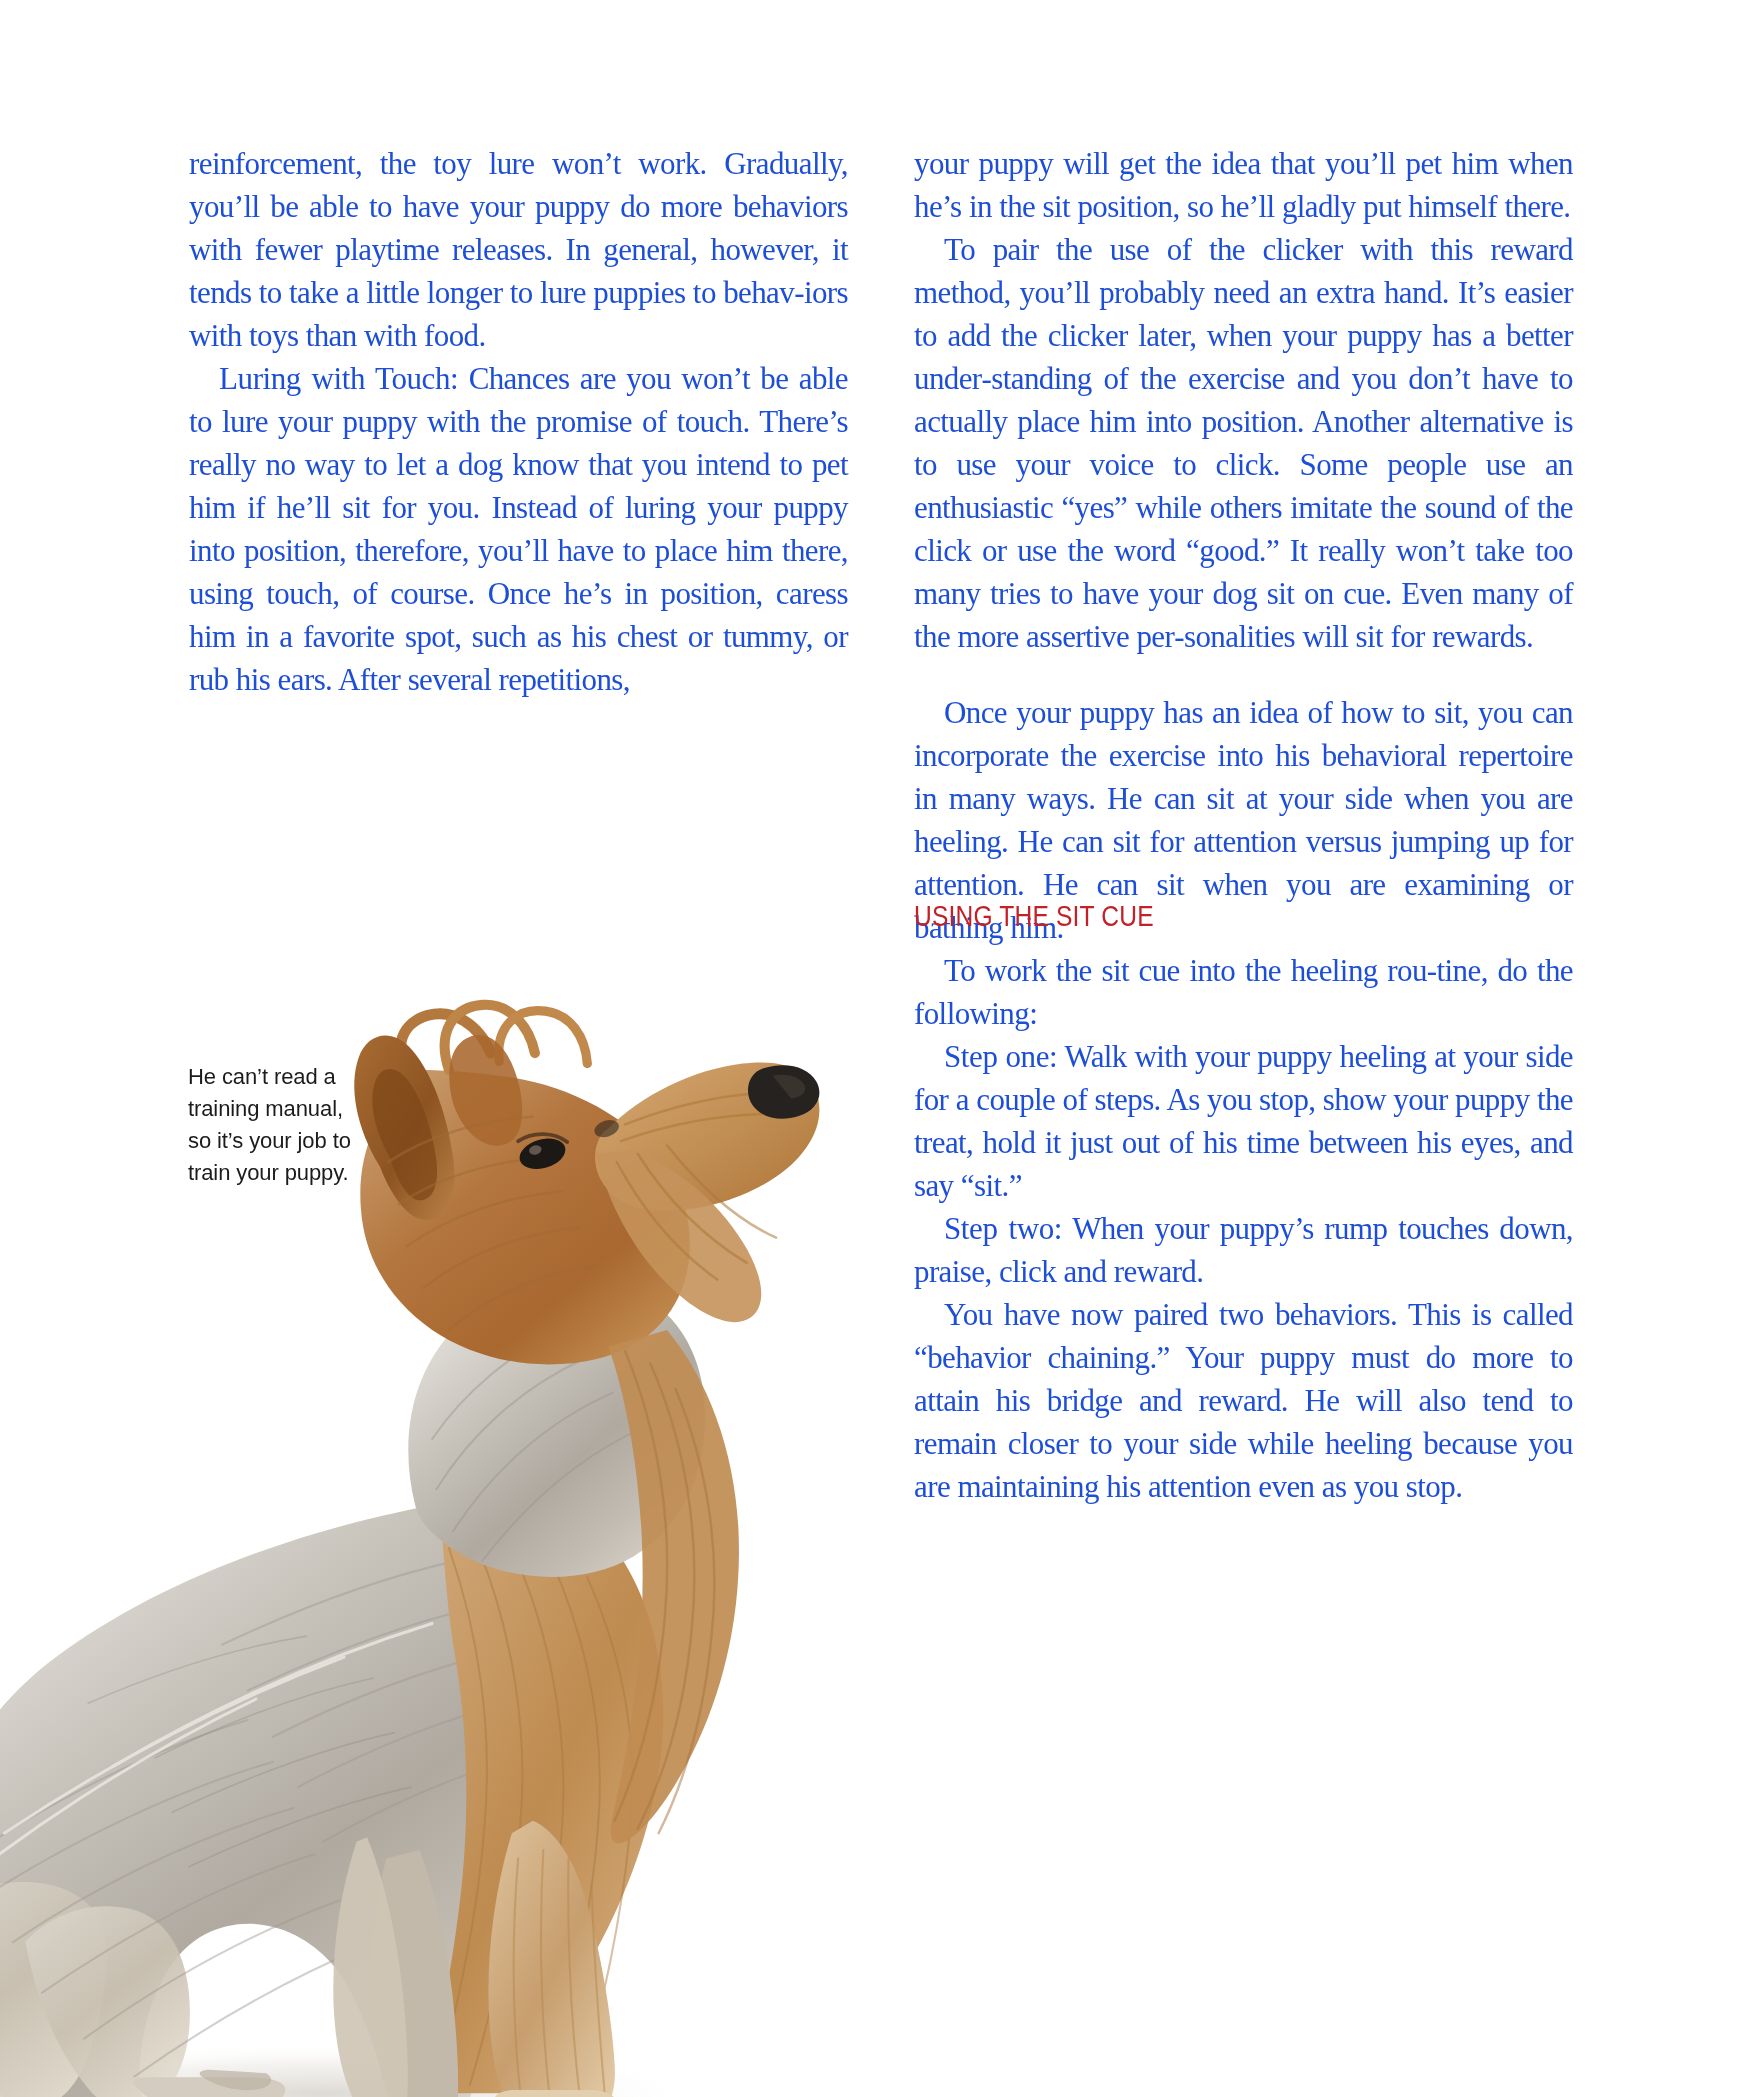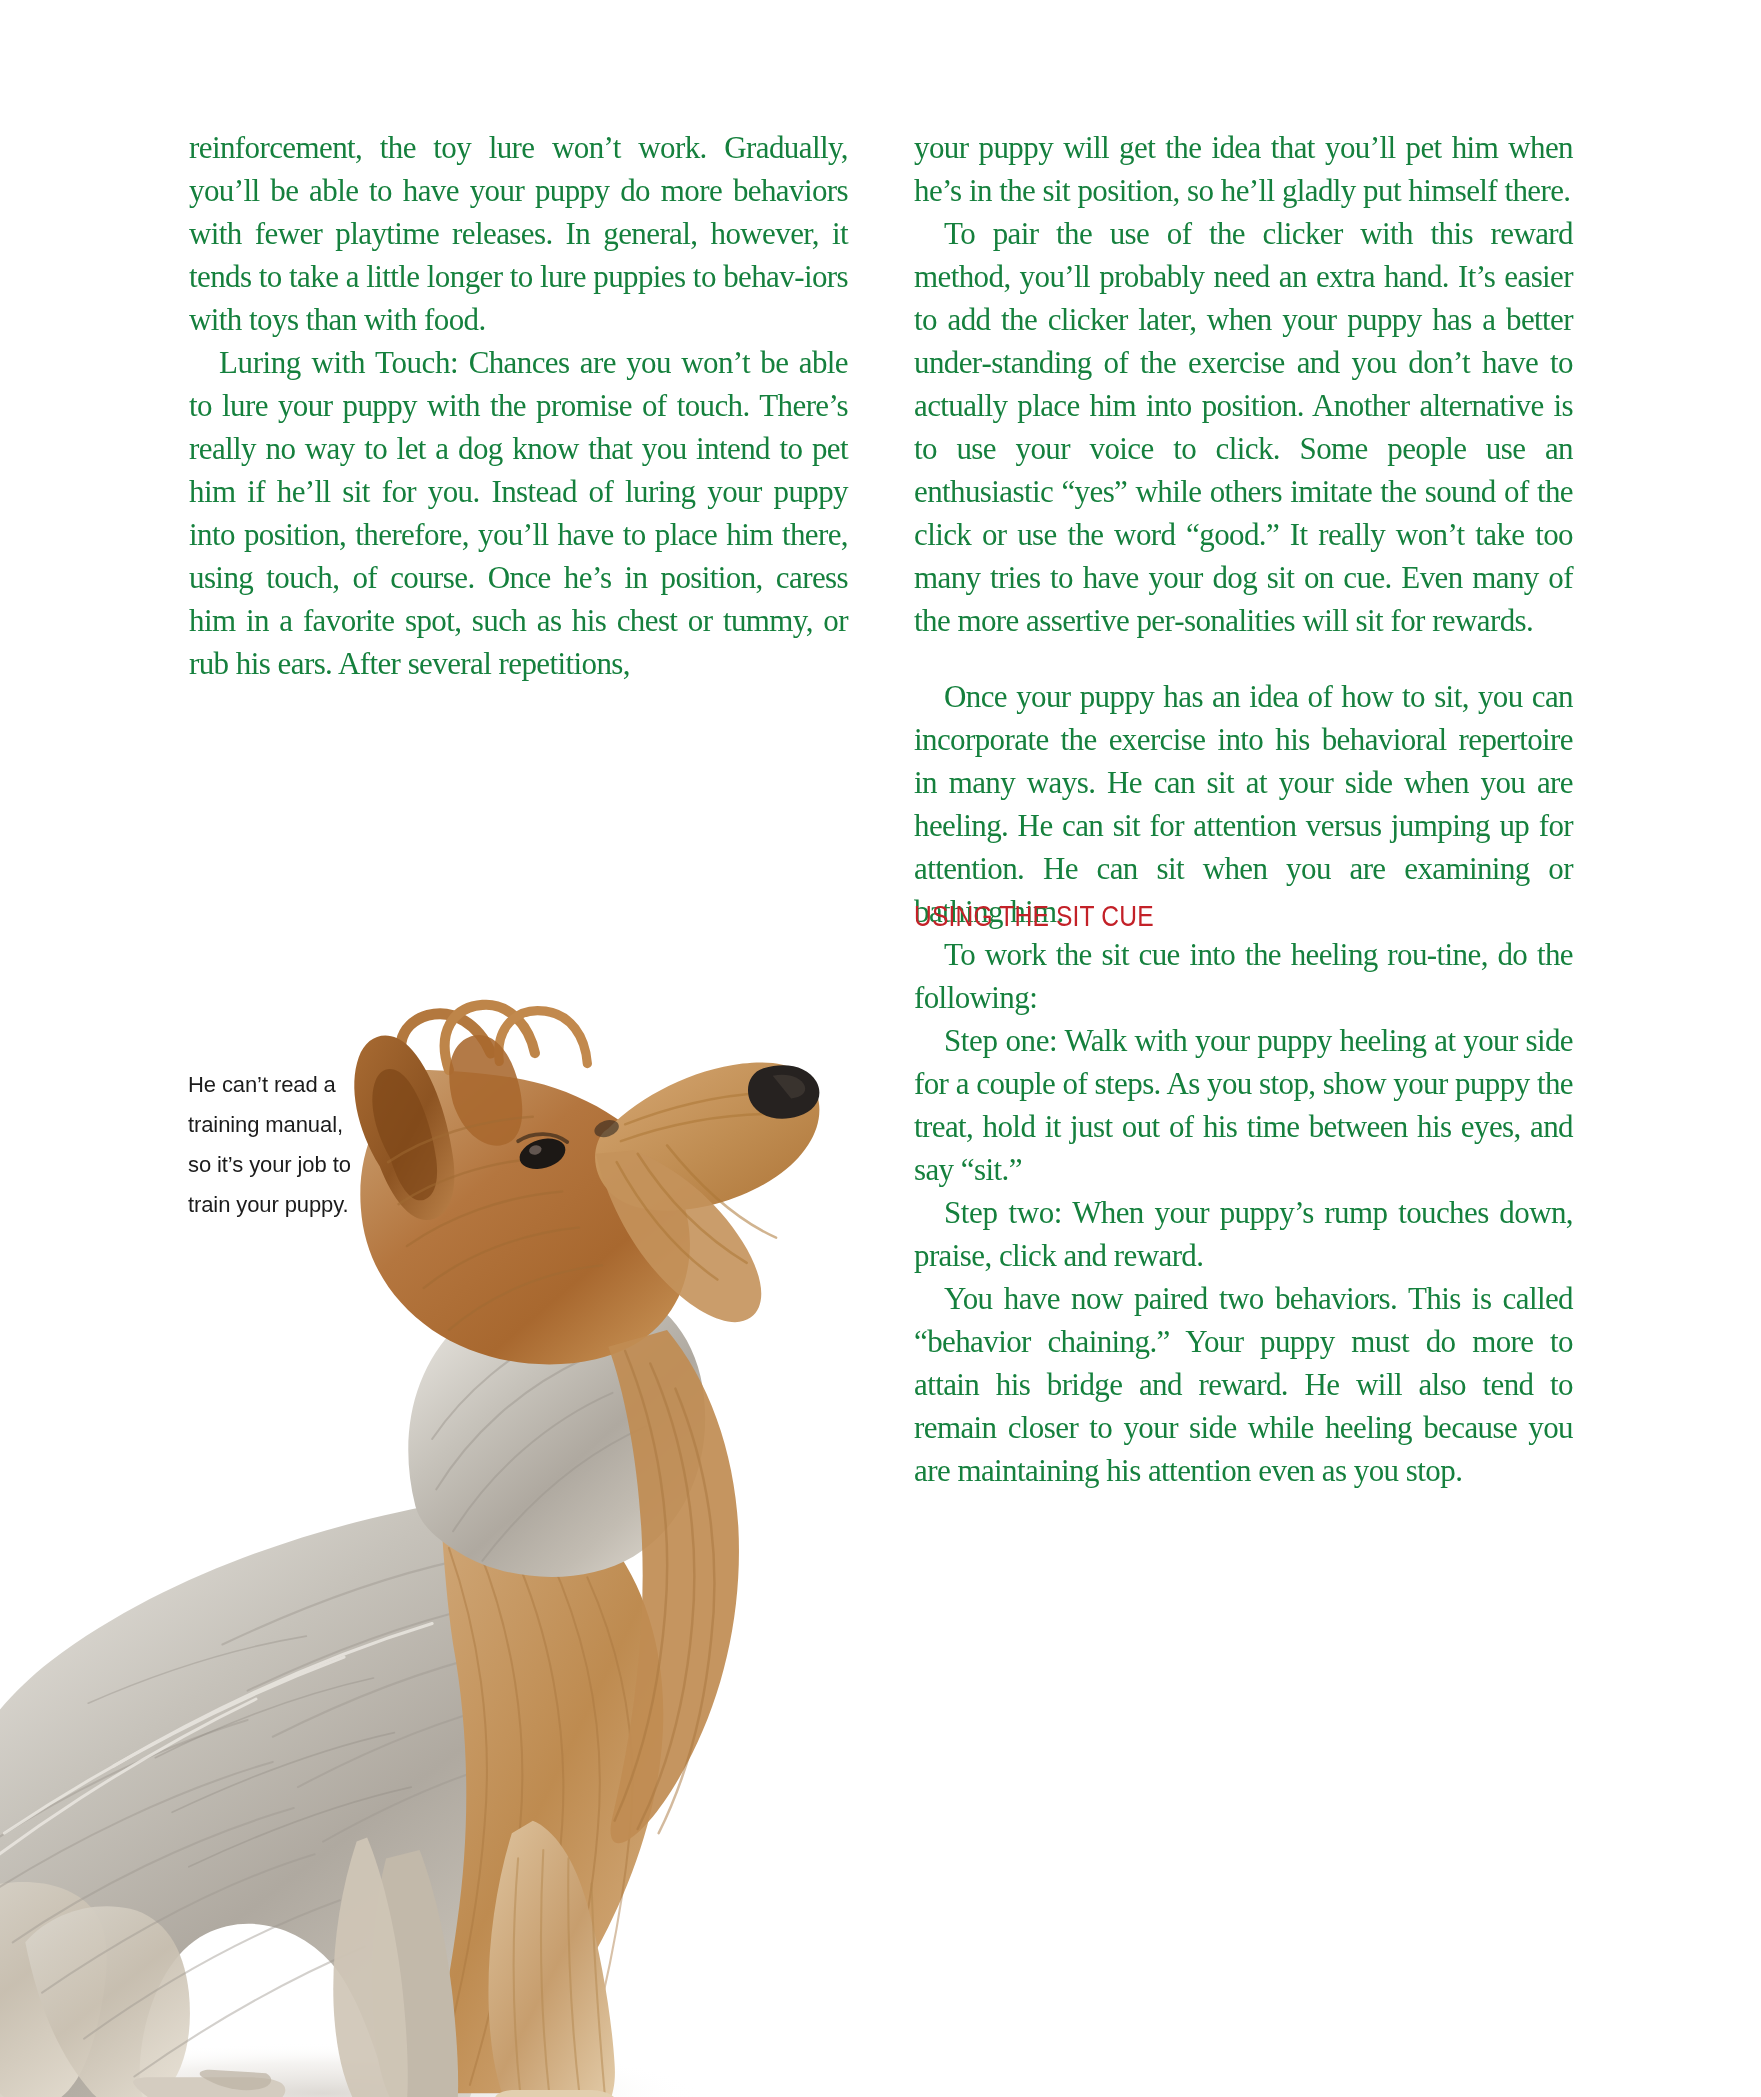--- a/index.html
+++ b/index.html
@@ -18,25 +18,25 @@
     left:-46px; top:835px;
     width:885px; height:1317px;
     overflow:hidden;
     pointer-events:none;
   }
   .photo svg{display:block;width:100%;height:100%;}
 
   
   .col{
     position:absolute;
-    top:126px;
+    top:142px;
     width:659px;
     font-size:31px;
     line-height:43px;
-    color:#15803d;
+    color:#1d4ed8;
     text-align:justify;
     text-justify:inter-word;
     font-family:"Liberation Serif", serif;
     font-stretch:condensed;
     letter-spacing:-0.6px;
     word-spacing:0.2px;
   }
   .col-left{left:189px;}
   .col-right{left:914px;}
 
@@ -71,21 +71,21 @@
     left:188px;
     top:1061px;
     width:218px;
     color:#1c1c1c;
     font-family:"Liberation Sans", sans-serif;
     font-size:22px;
     line-height:32px;
     font-weight:400;
     letter-spacing:-0.1px;
   }
-  .caption div{white-space:nowrap;margin-top:8px;}
+  .caption div{white-space:nowrap;}
 </style>
 </head>
 <body>
 
 <div class="page">
 
   <div class="photo">
     <svg viewBox="0 0 2110 3140" xmlns="http://www.w3.org/2000/svg" aria-hidden="true">
       <defs>
         <linearGradient id="bodyG" x1="0.15" y1="0.1" x2="0.9" y2="0.95">

